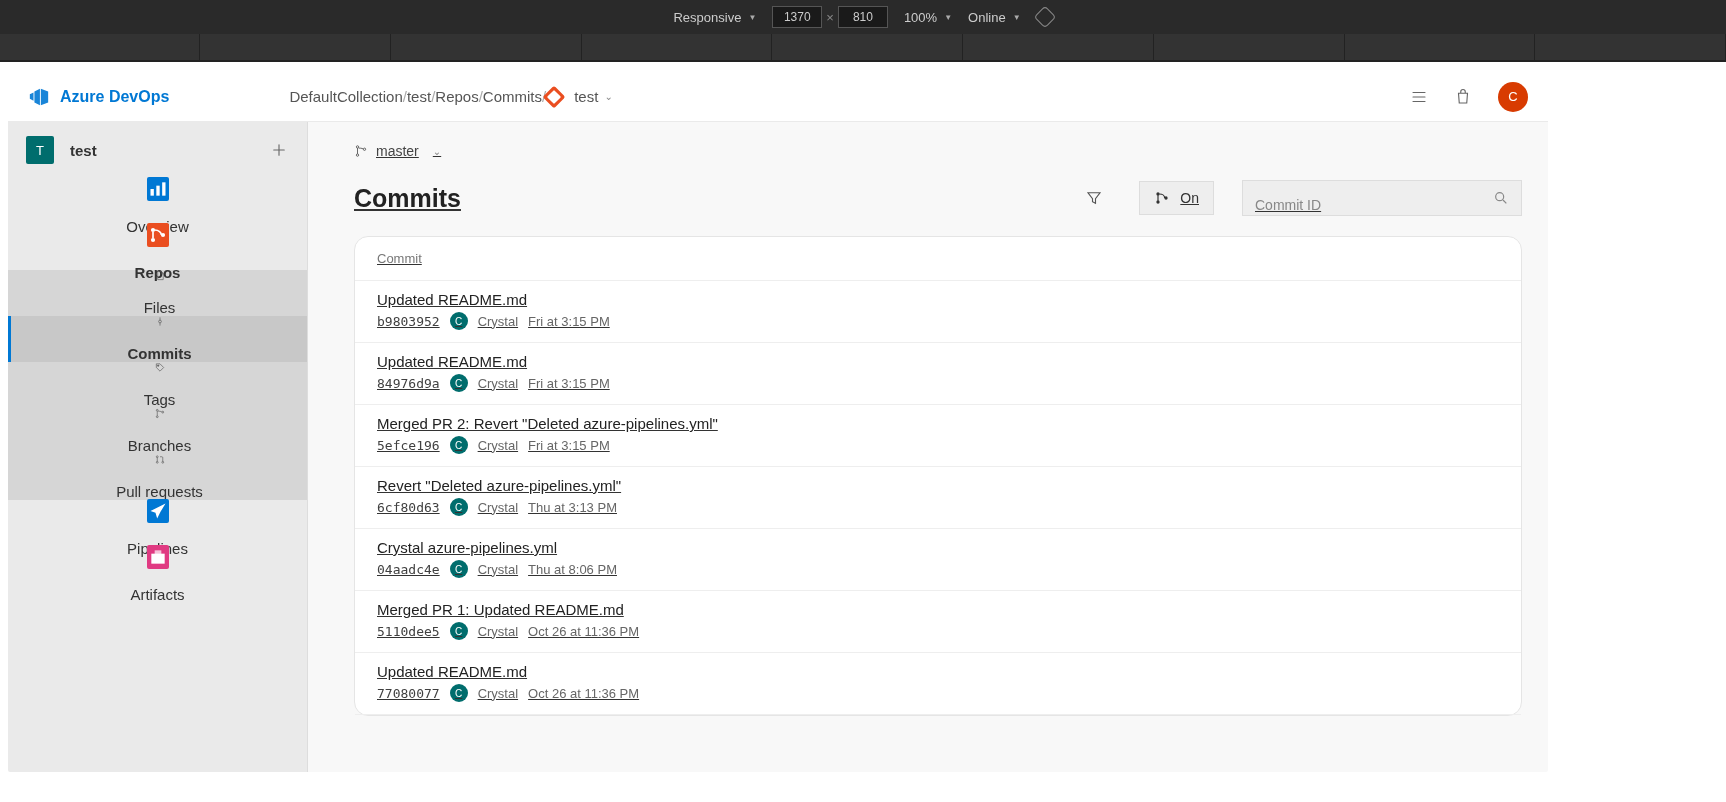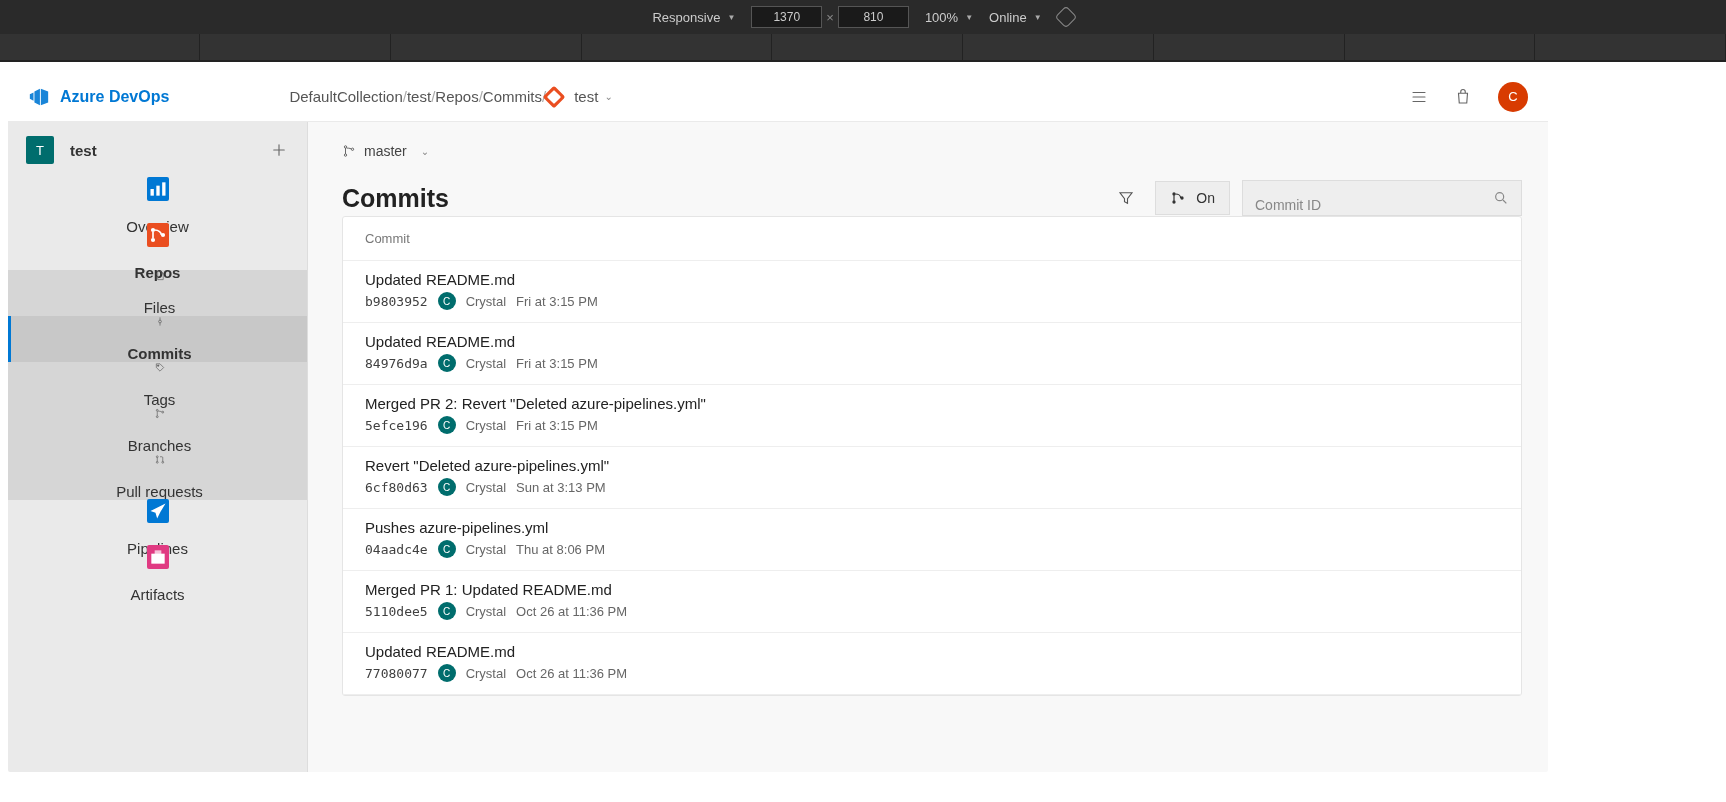--- a/index.html
+++ b/index.html
@@ -1,21 +1,21 @@
 <!DOCTYPE html>
 <html><head>
 <meta charset="utf-8">
 <style>
   * { box-sizing: border-box; margin: 0; padding: 0; }
   body { font-family: "Segoe UI", -apple-system, sans-serif; font-size: 14px; color: #333; background: #fff; }
   
   
   .devtools-bar { background: #2a2a2a; color: #ccc; height: 34px; display: flex; align-items: center; justify-content: center; gap: 16px; font-size: 13px; }
   .devtools-bar .label { display: flex; align-items: center; gap: 4px; }
-  .devtools-bar input { background: #1a1a1a; border: 1px solid #555; color: #ccc; width: 71px; text-align: center; height: 22px; font-size: 12px; }
+  .devtools-bar input { background: #1a1a1a; border: 1px solid #555; color: #ccc; width: 50px; text-align: center; height: 22px; font-size: 12px; }
   .devtools-bar .sep { color: #888; }
   .devtools-bar .rotate-icon { width: 16px; height: 16px; border: 1.5px solid #888; border-radius: 4px; transform: rotate(45deg); }
   .devtools-bar .caret::after { content: "▼"; font-size: 8px; margin-left: 3px; color: #aaa; }
   
   .devtools-tabs { background: #333; height: 28px; border-bottom: 2px solid #222; display: flex; }
   .devtools-tabs .tab-cell { flex: 1; border-right: 1px solid #222; }
   .devtools-tabs .tab-cell:first-child { flex: 0 0 200px; }
   
   .app-frame { background: #fff; margin: 10px 0 0 8px; border-radius: 2px; overflow: hidden; width: 1540px; }
   
@@ -55,34 +55,34 @@
   .icon-pipelines { background: #0078d4; }
   .icon-artifacts { background: #e03a82; position:relative; }
   
   .sub-nav { background: #d6d6d6; }
   .sub-nav .nav-item { height: 46px; padding-left: 22px; font-size: 15px; }
   .sub-nav .nav-item.selected { background: #c8c8c8; font-weight: 600; position: relative; }
   .sub-nav .nav-item.selected::before { content: ""; position: absolute; left: 0; top: 0; bottom: 0; width: 3px; background: #0078d4; }
   .sub-icon { width: 18px; height: 18px; stroke: #555; fill: none; stroke-width: 1.4; }
   
   
-  .main { flex: 1; padding: 12px 26px 20px 34px; background: #f8f8f8; }
+  .main { flex: 1; padding: 12px 26px 20px 46px; background: #f8f8f8; text-decoration: underline; }
   .branch-row { display: flex; align-items: center; gap: 8px; height: 34px; font-size: 14px; color: #444; }
   .branch-row .chev { font-size: 10px; color: #888; margin-left: 6px; }
   
   .title-row { display: flex; align-items: center; margin-top: 12px; }
   .page-title { font-size: 25px; font-weight: 600; color: #222; }
-  .title-actions { margin-left: auto; display: flex; align-items: center; gap: 12px; }
+  .title-actions { margin-left: auto; display: flex; align-items: center; gap: 28px; }
   .filter-btn { width: 34px; height: 34px; display: flex; align-items: center; justify-content: center; cursor: pointer; }
   .graph-toggle { height: 34px; padding: 0 14px; background: #eee; border: 1px solid #ddd; display: flex; align-items: center; gap: 10px; cursor: pointer; font-size: 14px; }
   .search-box { width: 280px; height: 36px; background: #eee; border: 1px solid #ddd; display: flex; align-items: center; padding: 0 12px; }
   .search-box input { flex: 1; border: none; background: transparent; font-size: 14px; outline: none; color: #333; margin-top: 13px; }
   .search-box input::placeholder { color: #888; }
   
-  .commits-panel { background: #fff; border: 1px solid #e5e5e5; border-radius: 3px; }
+  .commits-panel { background: #fff; border: 1px solid #e5e5e5; border-radius: 14px; margin-top: 20px; }
   .panel-header { padding: 14px 22px; font-size: 13px; color: #777; border-bottom: 1px solid #eee; }
   .commit-row { padding: 10px 22px 12px; border-bottom: 1px solid #eee; cursor: pointer; }
   .commit-title { font-size: 15px; color: #222; margin-bottom: 4px; }
   .commit-meta { display: flex; align-items: center; gap: 10px; font-size: 13px; color: #666; }
   .commit-hash { font-family: Consolas, monospace; color: #404040; font-size: 13px; text-align: center; }
   .mini-avatar { width: 18px; height: 18px; border-radius: 50%; background: #006d6d; color: #fff; display: flex; align-items: center; justify-content: center; font-size: 10px; }
 </style>
 </head>
 <body>
 
@@ -318,25 +318,25 @@
       <span>Crystal</span>
       <span>Fri at 3:15 PM</span>
     </div>
             </div>
             <div class="commit-row">
     <div class="commit-title">Revert "Deleted azure-pipelines.yml"</div>
     <div class="commit-meta">
       <span class="commit-hash">6cf80d63</span>
       <span class="mini-avatar">C</span>
       <span>Crystal</span>
-      <span>Sun at 3:13 PM</span>
-    </div>
-            </div>
-            <div class="commit-row">
-    <div class="commit-title">Pushes azure-pipelines.yml</div>
+      <span>Thu at 3:13 PM</span>
+    </div>
+            </div>
+            <div class="commit-row">
+    <div class="commit-title">Crystal azure-pipelines.yml</div>
     <div class="commit-meta">
       <span class="commit-hash">04aadc4e</span>
       <span class="mini-avatar">C</span>
       <span>Crystal</span>
       <span>Thu at 8:06 PM</span>
     </div>
             </div>
             <div class="commit-row">
     <div class="commit-title">Merged PR 1: Updated README.md</div>
     <div class="commit-meta">

